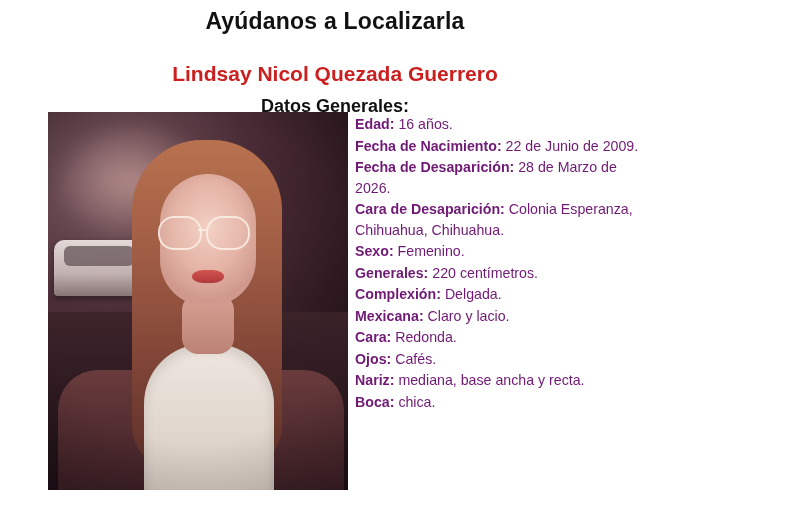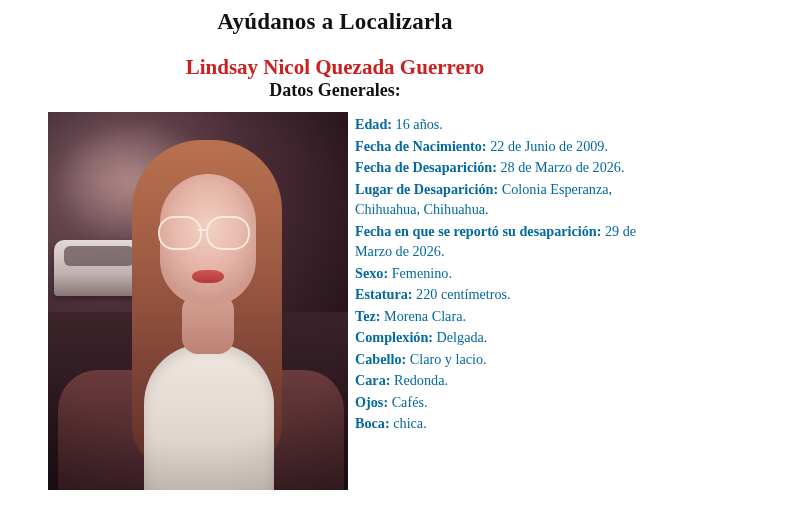--- a/index.html
+++ b/index.html
@@ -12,47 +12,46 @@
     background: #ffffff;
     font-family: "Liberation Sans", sans-serif;
     color: #111111;
     overflow: hidden;
   }
   .poster {
     position: relative;
     width: 670px;
     height: 515px;
     box-sizing: border-box;
-    font-family: Liberation Serif, serif;
   }
   .header {
     padding-top: 8px;
     text-align: center;
   }
   .title-main {
     font-size: 23px;
     font-weight: bold;
     color: #111111;
     letter-spacing: 0.2px;
     line-height: 1.2;
     margin: 0;
   }
   .title-name {
     font-size: 21px;
     font-weight: bold;
     color: #cc1f1f;
     line-height: 1.2;
-    margin: 19px 0 0 0;
+    margin: 25px 0 0 0;
   }
   .title-sub {
     font-size: 18px;
     font-weight: bold;
     color: #111111;
     line-height: 1.2;
-    margin: 0 0 0 0;
+    margin: 10px 0 0 0;
   }
   .content {
     position: absolute;
     top: 112px;
     left: 0;
     right: 0;
     display: flex;
     align-items: flex-start;
   }
   .photo-wrap {
@@ -195,21 +194,21 @@
   }
 
   .details {
     flex: 1;
     padding-right: 18px;
     padding-top: 2px;
   }
   .detail-row {
     font-size: 14.2px;
     line-height: 20.5px;
-    color: #0369a1;
+    color: #701a75;
     margin-bottom: 1px;
   }
   .detail-label {
     font-weight: bold;
   }
   .detail-value {
     font-weight: normal;
   }
 </style>
 </head>
@@ -252,55 +251,51 @@
       </div>
       <div class="detail-row">
         <span class="detail-label">Fecha de Nacimiento:</span>
         <span class="detail-value">22 de Junio de 2009.</span>
       </div>
       <div class="detail-row">
         <span class="detail-label">Fecha de Desaparición:</span>
         <span class="detail-value">28 de Marzo de 2026.</span>
       </div>
       <div class="detail-row">
-        <span class="detail-label">Lugar de Desaparición:</span>
+        <span class="detail-label">Cara de Desaparición:</span>
         <span class="detail-value">Colonia Esperanza, Chihuahua, Chihuahua.</span>
-      </div>
-      <div class="detail-row">
-        <span class="detail-label">Fecha en que se reportó su desaparición:</span>
-        <span class="detail-value">29 de Marzo de 2026.</span>
       </div>
       <div class="detail-row">
         <span class="detail-label">Sexo:</span>
         <span class="detail-value">Femenino.</span>
       </div>
       <div class="detail-row">
-        <span class="detail-label">Estatura:</span>
+        <span class="detail-label">Generales:</span>
         <span class="detail-value">220 centímetros.</span>
-      </div>
-      <div class="detail-row">
-        <span class="detail-label">Tez:</span>
-        <span class="detail-value"> Morena Clara.</span>
       </div>
       <div class="detail-row">
         <span class="detail-label">Complexión:</span>
         <span class="detail-value">Delgada.</span>
       </div>
       <div class="detail-row">
-        <span class="detail-label">Cabello:</span>
+        <span class="detail-label">Mexicana:</span>
         <span class="detail-value">Claro y lacio.</span>
       </div>
       <div class="detail-row">
         <span class="detail-label">Cara:</span>
         <span class="detail-value">Redonda.</span>
       </div>
       <div class="detail-row">
         <span class="detail-label">Ojos:</span>
         <span class="detail-value">Cafés.</span>
       </div>
       <div class="detail-row">
+        <span class="detail-label">Nariz:</span>
+        <span class="detail-value">mediana, base ancha y recta.</span>
+      </div>
+      <div class="detail-row">
         <span class="detail-label">Boca:</span>
         <span class="detail-value">chica.</span>
       </div>
     </div>
 
   </div>
 </div>
 
 </body></html>

